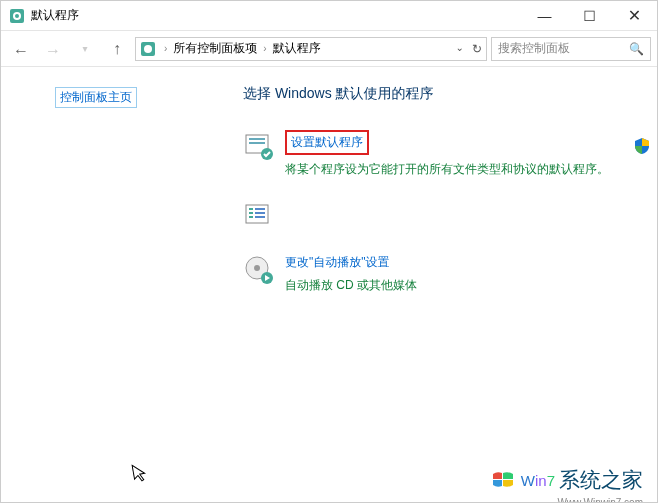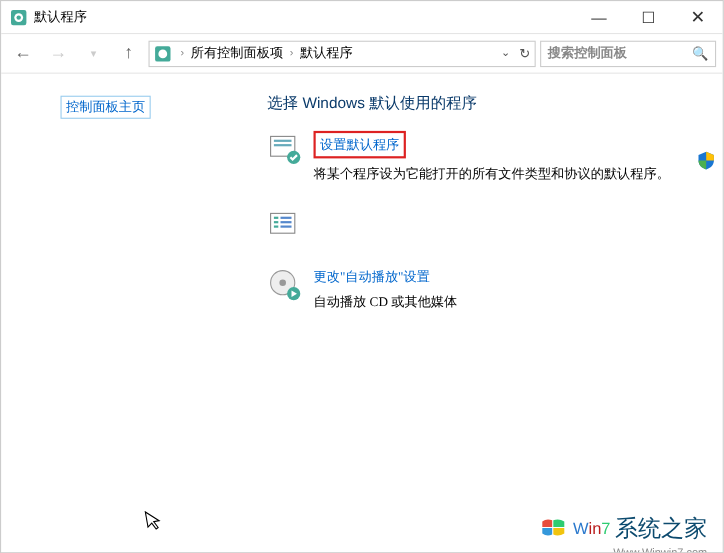--- a/index.html
+++ b/index.html
@@ -13,43 +13,43 @@
   .titlebar .win-btn.close { font-size: 16px; }
   
   .navbar { height: 36px; display: flex; align-items: center; padding: 0 6px; border-bottom: 1px solid #e5e5e5; gap: 4px; }
   .nav-btn { width: 28px; height: 28px; display: flex; align-items: center; justify-content: center; color: #666; font-size: 16px; }
   .nav-btn.disabled { color: #ccc; }
   .address-bar { flex: 1; height: 24px; border: 1px solid #ccc; display: flex; align-items: center; padding: 0 4px; background: #fff; }
   .address-bar .addr-icon { width: 16px; height: 16px; margin-right: 4px; }
   .address-bar .crumb { padding: 0 2px; text-align: right; }
   .address-bar .crumb-sep { color: #888; padding: 0 4px; font-size: 10px; }
   .address-bar .addr-controls { margin-left: auto; display: flex; gap: 8px; color: #555; }
-  .search-box { width: 160px; height: 24px; border: 1px solid #ccc; display: flex; align-items: center; padding: 0 6px; color: #888; font-weight: bold; }
+  .search-box { width: 160px; height: 24px; border: 1px solid #ccc; display: flex; align-items: center; padding: 0 6px; color: #888; }
   .search-box .search-text { flex: 1; }
   .search-box .search-icon { color: #666; }
   
   .content { display: flex; height: calc(100% - 66px); position: relative; padding-left: 42px; }
   .sidebar { width: 200px; padding: 20px 12px; }
   .sidebar-link { color: #0066cc; border: 1px solid #99ccee; padding: 1px 4px; display: inline-block; }
   
   .main { flex: 1; padding: 18px 20px 18px 0; }
-  .main-heading { font-size: 14px; color: #0a3a6a; font-weight: normal; margin-bottom: 16px; }
+  .main-heading { font-size: 14px; color: #0a3a6a; font-weight: normal; margin-bottom: 27px; }
   
-  .option-item { display: flex; margin-bottom: 22px; font-family: Liberation Serif, serif; }
+  .option-item { display: flex; margin-bottom: 22px; }
   .option-icon { width: 32px; height: 32px; margin-right: 10px; flex-shrink: 0; }
   .option-body .option-title { color: #0066cc; margin-bottom: 6px; display: inline-block; }
   .option-body .option-title.boxed { border: 2px solid #d22; padding: 2px 4px; }
-  .option-body .option-desc { color: #000000; font-size: 12px; }
+  .option-body .option-desc { color: #15803d; font-size: 12px; }
   
   .shield-icon { position: absolute; right: 6px; top: 70px; }
   
   .watermark { position: absolute; right: 14px; bottom: 8px; display: flex; align-items: center; gap: 4px; font-family: Arial, sans-serif; }
   .watermark .wm-brand { font-size: 15px; }
   .watermark .wm-brand .w7a { color: #2a78cc; }
-  .watermark .wm-brand .w7b { color: #b91c1c; }
+  .watermark .wm-brand .w7b { color: #8b5cf6; }
   .watermark .wm-brand .w7c { color: #2ecc71; }
   .watermark .wm-text { font-size: 21px; color: #0c4a6e; }
   
   .cursor { position: absolute; left: 132px; bottom: 14px; font-size: 18px; transform: rotate(-10deg); }
 </style>
 </head>
 <body>
 
 <div class="titlebar">
   <span class="title-icon">

